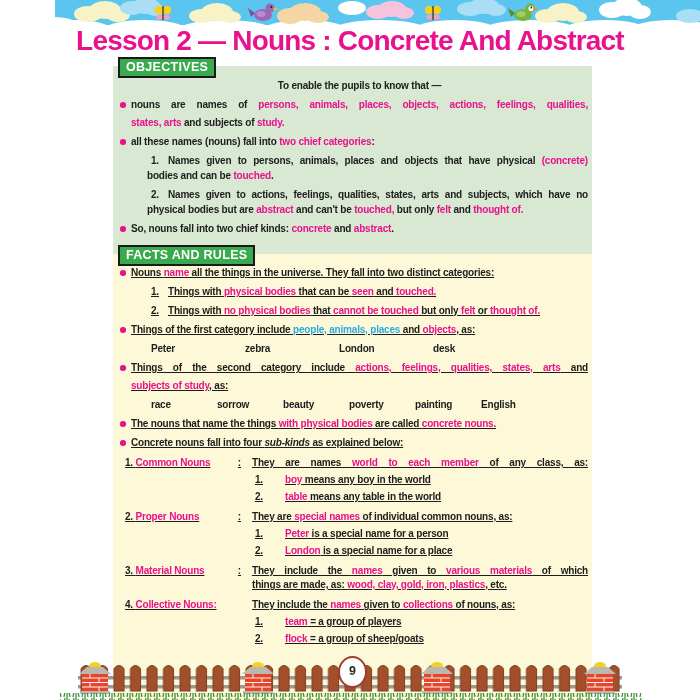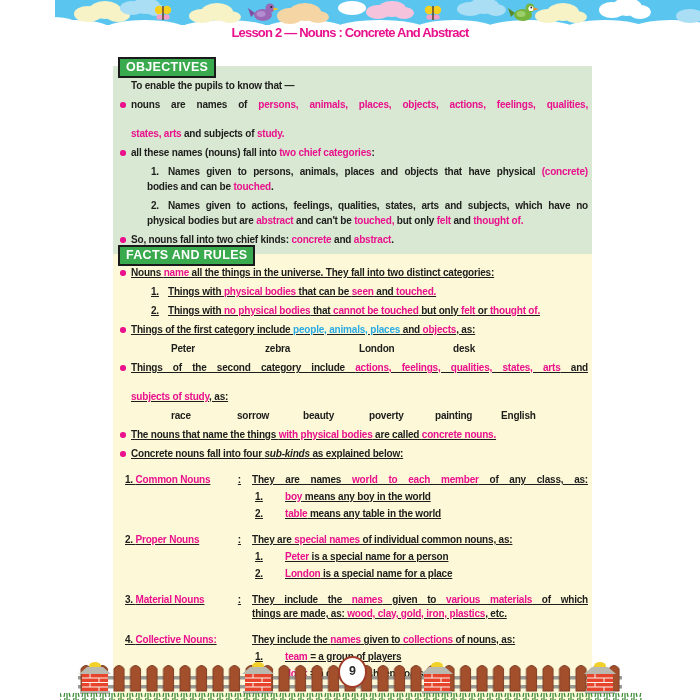--- a/index.html
+++ b/index.html
@@ -1,45 +1,45 @@
 <!DOCTYPE html>
 <html style="--m: #e9118c; --cy: #29abe2; --ink: #1d1d1b; --green: #3aaa4e; --obg: #d9e8d3; --fbg: #fcf8d8;"><head>
 <meta charset="utf-8">
 <style>
   html,body{margin:0;padding:0;}
   .page{position:relative;width:700px;height:700px;background:#ffffff;overflow:hidden;
         font-family:"Liberation Sans",sans-serif;font-weight:700;color:var(--ink,#1d1d1b);}
   
   .title{position:absolute;left:0;top:25px;width:100%;text-align:center;
-         font-size:13px;letter-spacing:-0.8px;color:var(--m,#e9118c);}
+         font-size:28px;letter-spacing:-0.8px;color:var(--m,#e9118c);}
   
   .box{position:absolute;left:113px;width:479px;font-size:10px;letter-spacing:-0.2px;}
   .box.objectives{top:66px;height:207px;background:var(--obg,#d9e8d3);}
   .box.facts{top:254px;height:488px;background:var(--fbg,#fcf8d8);}
   .badge{position:absolute;top:-9px;left:5px;background:var(--green,#3aaa4e);color:#fff;
          border:2px solid #1a1a1a;padding:1px 6px 2px 6px;font-size:12.5px;letter-spacing:0.3px;}
   .content{padding:13px 4px 0 0;}
   .box.facts .content{padding-top:12px;text-decoration:underline;}
   
   .row{display:flex;margin-top:5px;line-height:14px;}
   .content > .row:first-child{margin-top:0;}
   .row .t{flex:1;}
-  .row.plain{padding-left:18px;}
-  .row.cont{padding-left:18px;margin-top:15px;}
+  .row.plain{padding-left:18px;text-align:center;}
+  .row.cont{padding-left:18px;margin-top:4px;}
   .row.num{padding-left:38px;}
   .row.num .n{flex:0 0 17px;}
   .row.numcont{padding-left:34px;margin-top:1px;}
   .row.bullet{padding-left:7px;}
   .dot{flex:0 0 11px;position:relative;}
   .dot::before{content:"";position:absolute;left:0;top:4px;width:5.5px;height:5.5px;
                border-radius:50%;background:var(--m,#e9118c);}
-  .row.words{display:block;padding-left:58px;}
+  .row.words{display:block;padding-left:38px;}
   .row.words.w4 span{display:inline-block;width:94px;}
   .row.words.w6 span{display:inline-block;width:66px;}
-  .row.def{padding-left:12px;margin-top:12px;}
+  .row.def{padding-left:12px;margin-top:6px;}
   .def-term{flex:0 0 116px;display:flex;justify-content:space-between;}
   .def-desc{flex:1;margin-left:11px;}
   .row.sub{padding-left:142px;margin-top:3px;}
   .row.sub .n{flex:0 0 30px;}
   .j .t,.dl.j2{text-align:justify;text-align-last:justify;}
   .m{color:var(--m,#e9118c);}
   .c{color:var(--cy,#29abe2);}
   .i{font-style:italic;}
   
   .topband{position:absolute;left:0;top:0;width:700px;height:32px;}

